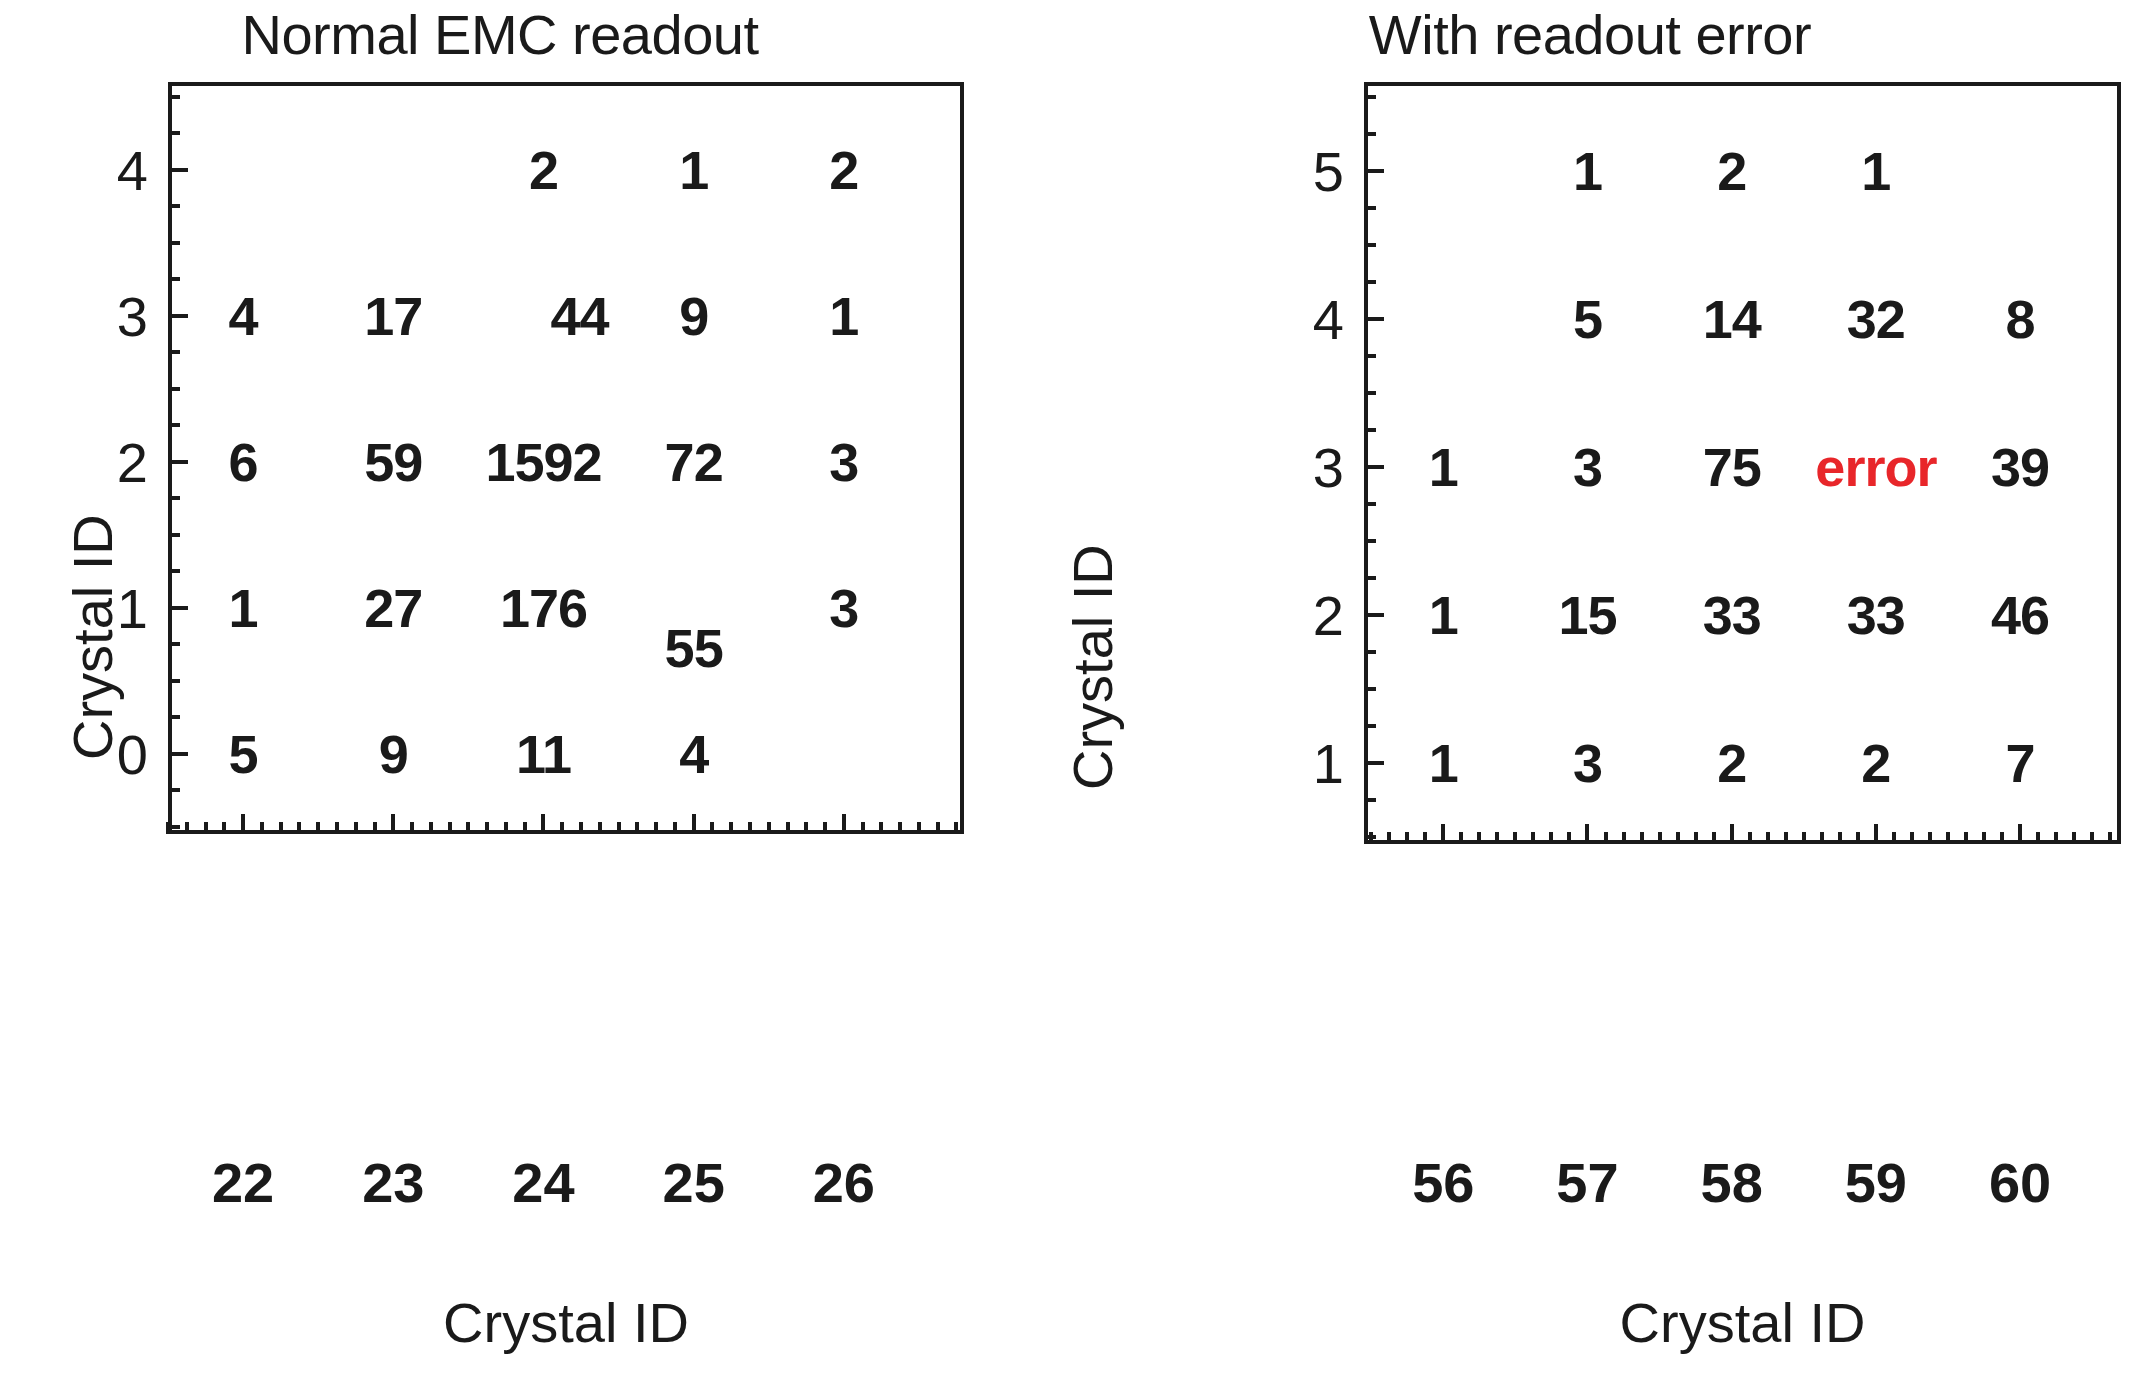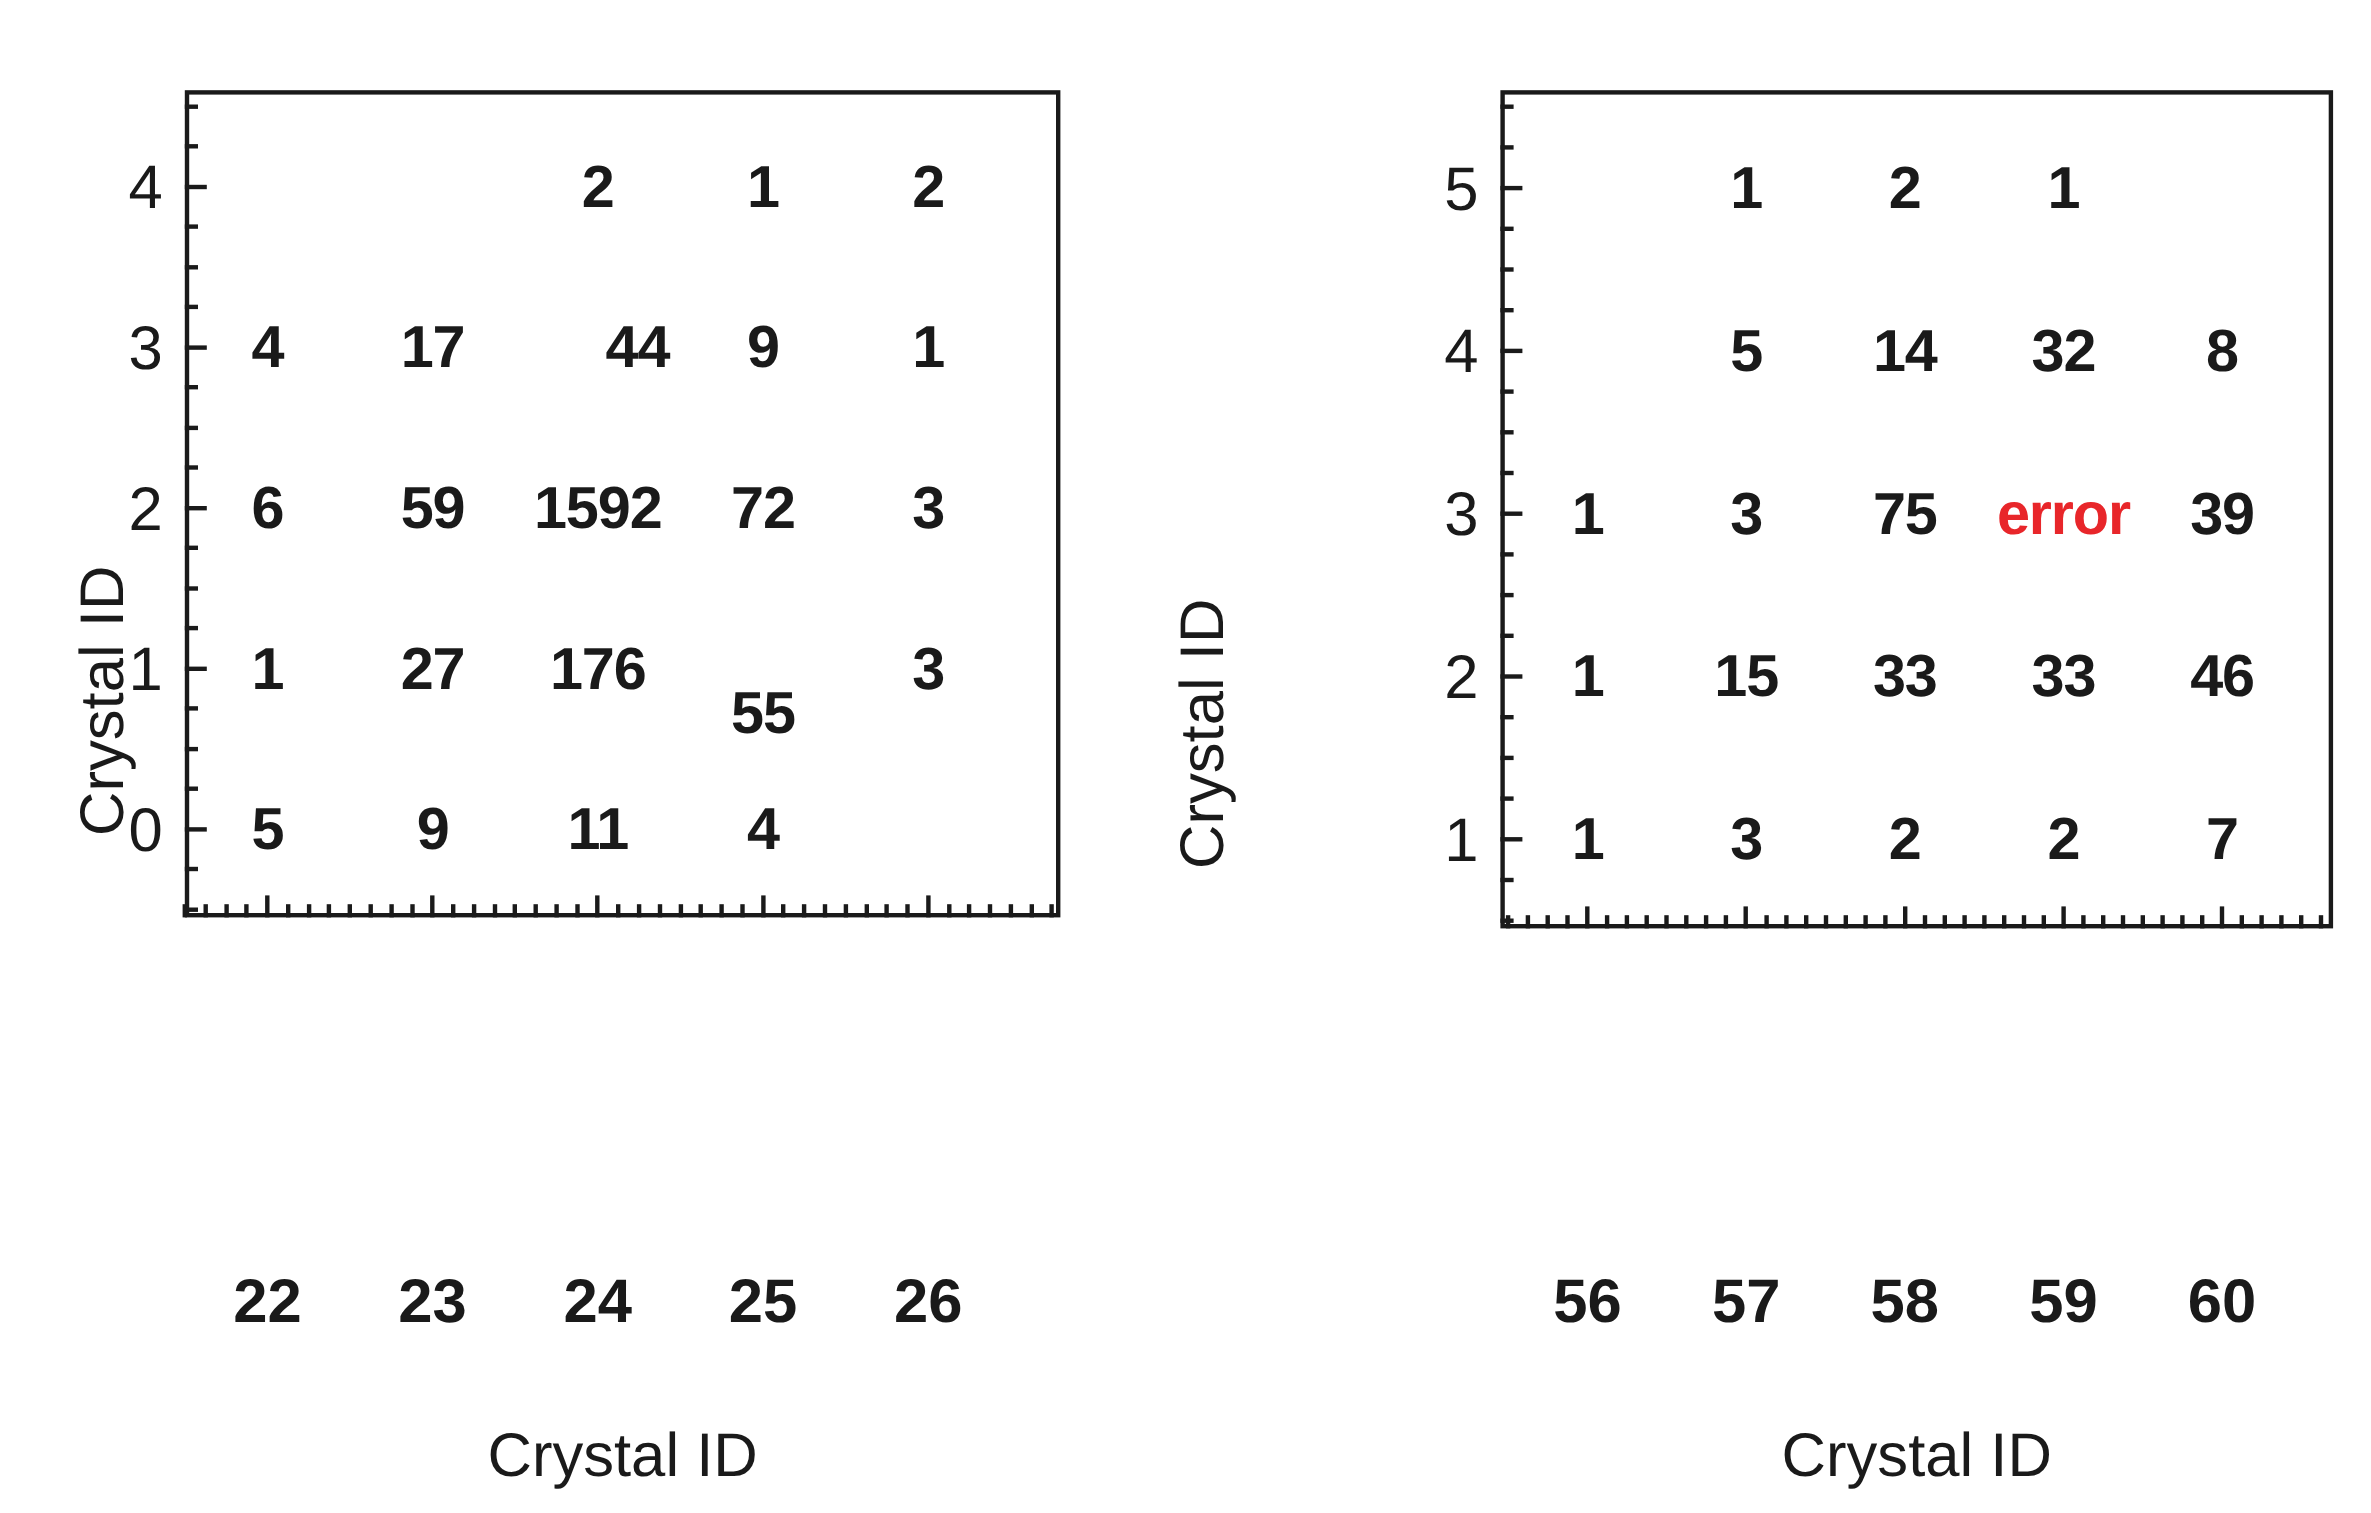--- a/index.html
+++ b/index.html
@@ -109,20 +109,21 @@
   }
   .cell-value.error-cell {
     color: #e8262a;
   }
 </style>
 </head>
 <body>
 
 <div class="panel" id="panel-left">
 
+  <div class="panel-title" id="title-left">Normal EMC readout</div>
 
   <div class="plot-frame" id="frame-left"></div>
 
   <div class="axis-title-y" id="ytitle-left" style="left: 60px; top: 760px;">Crystal ID</div>
 
   <div class="axis-title-x" id="xtitle-left" style="left: 168px; top: 1290px; width: 796px;">Crystal ID</div>
 
   <div id="left-yticks">
       <div class="tick ytick minor" style="left: 168px; top: 824.699px;"></div>
       <div class="tick ytick minor" style="left: 168px; top: 788.194px;"></div>
@@ -226,20 +227,21 @@
       <div class="cell-value" style="left: 843.849px; top: 607.67px;">3</div>
       <div class="cell-value" style="left: 243.094px; top: 753.689px;">5</div>
       <div class="cell-value" style="left: 393.283px; top: 753.689px;">9</div>
       <div class="cell-value" style="left: 543.472px; top: 753.689px;">11</div>
       <div class="cell-value" style="left: 693.66px; top: 753.689px;">4</div>
     </div>
 </div>
 
 <div class="panel" id="panel-right">
 
+  <div class="panel-title" id="title-right">With readout error</div>
 
   <div class="plot-frame" id="frame-right"></div>
 
   <div class="axis-title-y" id="ytitle-right" style="left: 60px; top: 790px;">Crystal ID</div>
 
   <div class="axis-title-x" id="xtitle-right" style="left: 364px; top: 1290px; width: 757px;">Crystal ID</div>
 
   <div id="right-yticks">
       <div class="tick ytick minor" style="left: 364px; top: 834.602px;"></div>
       <div class="tick ytick minor" style="left: 364px; top: 797.612px;"></div>

